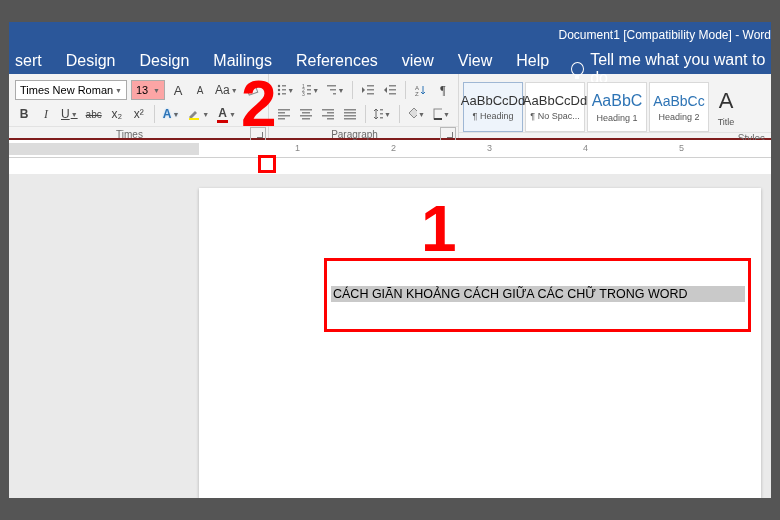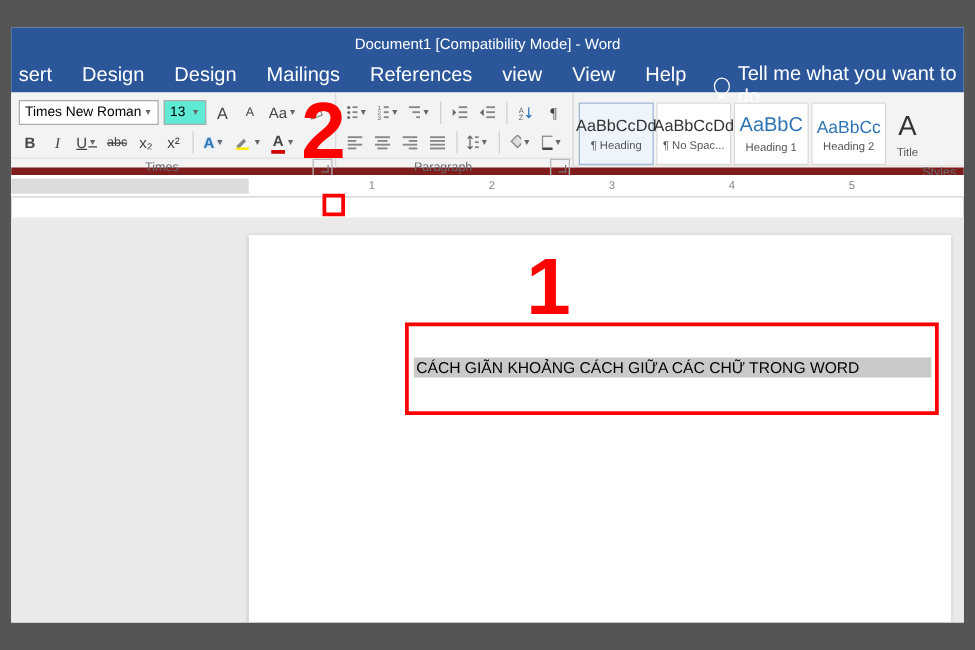--- a/index.html
+++ b/index.html
@@ -1,30 +1,30 @@
 <!DOCTYPE html>
 <html><head>
 <meta charset="utf-8">
 <style>
   * { box-sizing: border-box; margin: 0; padding: 0; font-family: "Segoe UI", Arial, sans-serif; }
   body { width: 780px; height: 520px; background: #555; overflow: hidden; }
   .frame { position: absolute; left: 9px; top: 22px; width: 762px; height: 476px; background: #fff; }
-  .titlebar { height: 26px; background: #2b579a; color: #fff; display: flex; align-items: center; justify-content: center; font-size: 12px; }
+  .titlebar { height: 26px; background: #2b579a; color: #fff; display: flex; align-items: center; justify-content: flex-end; font-size: 12px; }
   .tabs { height: 26px; background: #2b579a; color: #fff; display: flex; align-items: center; padding-left: 0; font-size: 16px; }
   .tab { padding: 0 12px; height: 26px; display: flex; align-items: center; cursor: pointer; }
   .tab:first-child { padding-left: 6px; }
   .tell { display: flex; align-items: center; gap: 6px; padding-left: 10px; margin-top: 16px; }
   .bulb { width: 14px; height: 14px; border: 1.2px solid #fff; border-radius: 50%; position: relative; }
   .bulb::after { content: ""; position: absolute; width: 4px; height: 3px; background: #fff; bottom: -4px; left: 3px; }
-  .ribbon { height: 66px; background: #f3f3f3; border-bottom: 6px solid #7f1d1d; display: flex; }
+  .ribbon { height: 66px; background: #f3f3f3; border-bottom: 2px solid #7f1d1d; display: flex; }
   .group { border-right: 1px solid #d8d8d8; display: flex; flex-direction: column; padding-top: 4px; }
   .group-body { flex: 1; display: flex; flex-direction: column; gap: 4px; padding: 2px 6px; }
   .row { display: flex; align-items: center; gap: 4px; }
   .fontname { width: 112px; height: 20px; border: 1px solid #ababab; background: #fff; font-size: 11px; padding: 0 4px; display: flex; align-items: center; justify-content: space-between; }
-  .fontsize { width: 34px; height: 20px; border: 1px solid #ababab; background: #5eead4; font-size: 11px; padding: 0 4px; display: flex; align-items: center; justify-content: space-between; }
+  .fontsize { width: 34px; height: 20px; border: 1px solid #ababab; background: #fca5a5; font-size: 11px; padding: 0 4px; display: flex; align-items: center; justify-content: space-between; }
   .ibtn { min-width: 18px; height: 20px; display: inline-flex; align-items: center; justify-content: center; font-size: 12px; color: #444; cursor: pointer; padding: 0 2px; }
   .ibtn svg { display: block; }
   .sep { width: 1px; height: 18px; background: #d0d0d0; margin: 0 2px; }
   .drop { font-size: 7px; margin-left: 1px; color: #666; }
   .launch { width: 16px; height: 14px; border: 1px solid #b8b8b8; margin-left:auto; margin-right:2px; margin-bottom:1px; cursor:pointer; position:relative;}
   .launch::after { content:""; position:absolute; width:5px; height:5px; border-right:1px solid #777; border-bottom:1px solid #777; right:2px; bottom:2px;}
   .styles { display:flex; gap:2px; padding:4px 4px 0 4px;}
   .style-box { width: 60px; height: 50px; border:1px solid #d9d9d9; background:#fff; display:flex; flex-direction:column; align-items:center; justify-content:center; font-size:9px; color:#555; cursor:pointer; }
   .style-box.sel { border:1px solid #9fb7d4; background:#eef4fb;}
   .style-sample { font-size: 13px; color:#333; margin-bottom:3px;}

